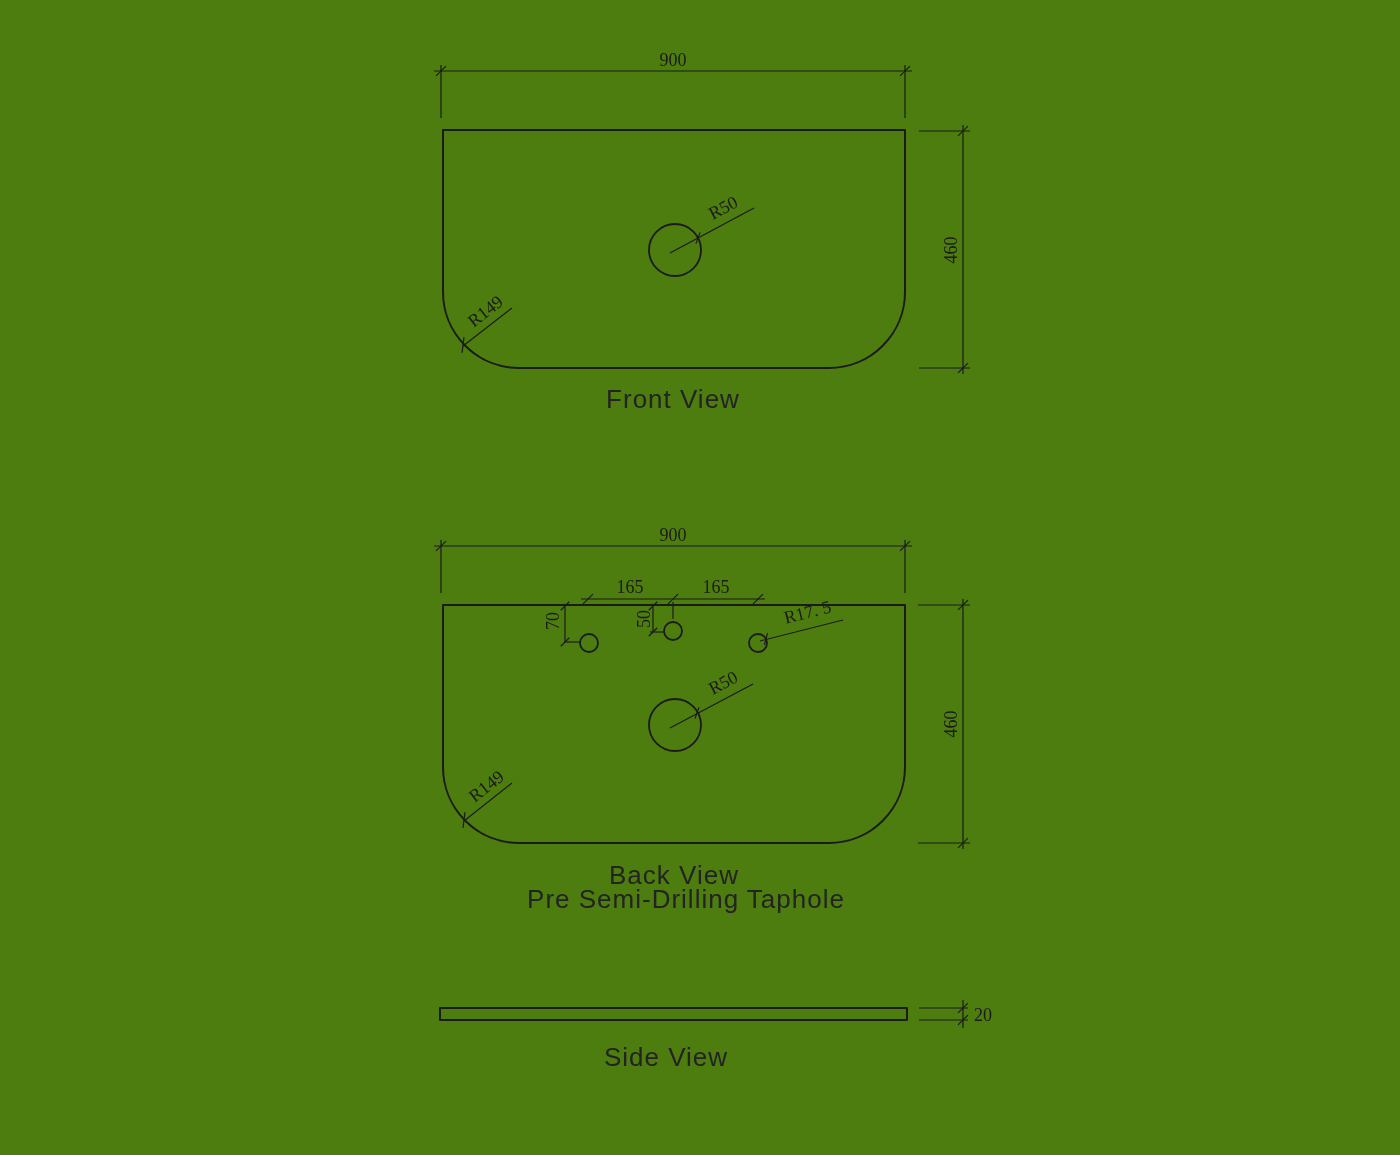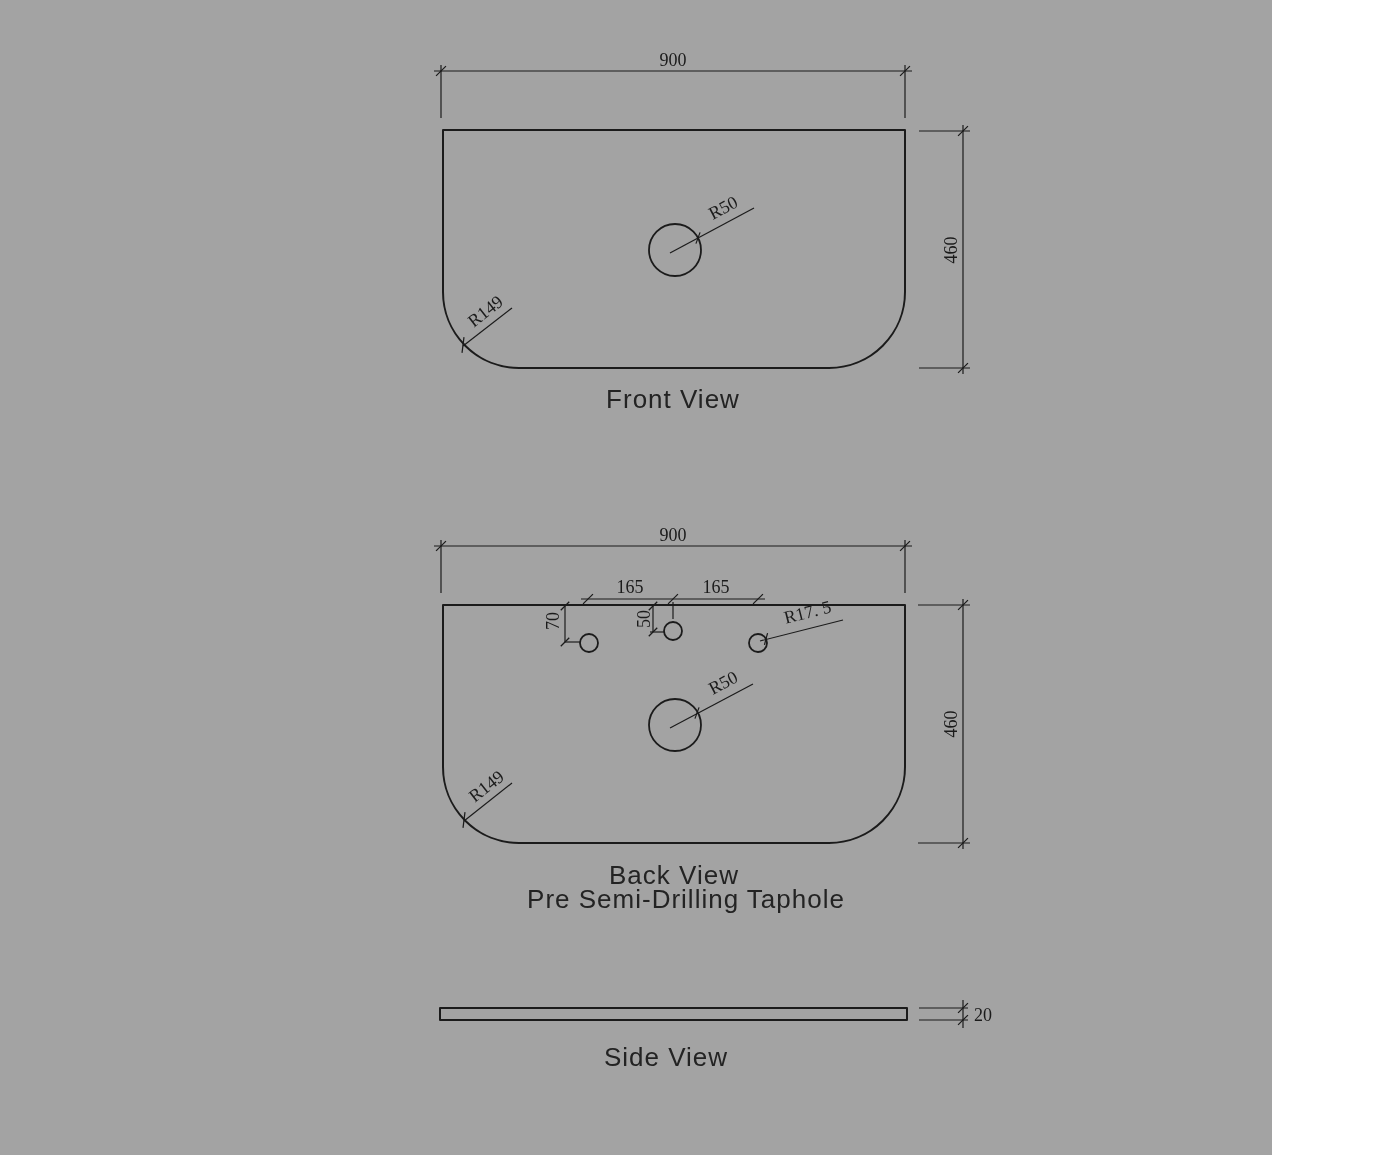--- a/index.html
+++ b/index.html
@@ -1,17 +1,17 @@
 <!DOCTYPE html>
 <html><head>
 <meta charset="utf-8">
 <style>
   html,body { margin:0; padding:0; background:#ffffff; }
   .canvas {
-    width:1272px; height:1155px; background:#a3a3a3;
+    width:1400px; height:1155px; background:#4d7c0f;
     position:relative; overflow:hidden;
     font-family:"Liberation Sans", sans-serif;
   }
   svg { display:block; }
   .outline { fill:none; stroke:#1b1b1b; stroke-width:2; stroke-linejoin:round; }
   .hole    { fill:none; stroke:#1b1b1b; stroke-width:1.8; }
   .dim     { fill:none; stroke:#1b1b1b; stroke-width:1.2; stroke-linecap:butt; }
   .dimtext {
     font-family:"Liberation Serif", serif;
     font-size:18px; fill:#1b1b1b; text-anchor:middle;

